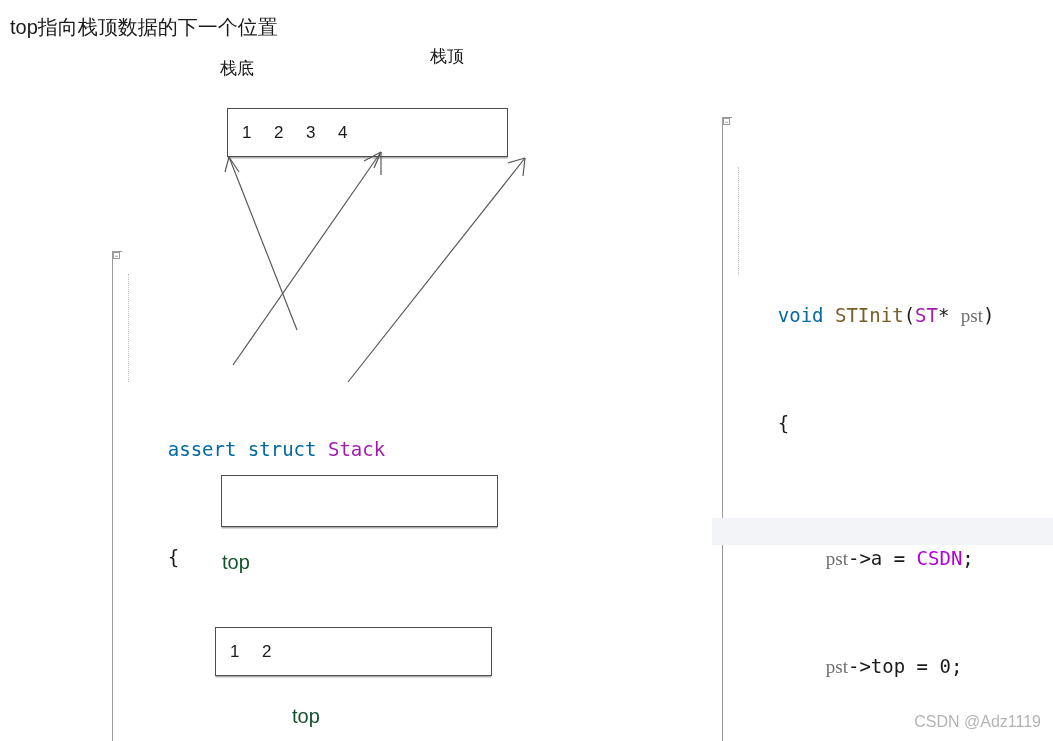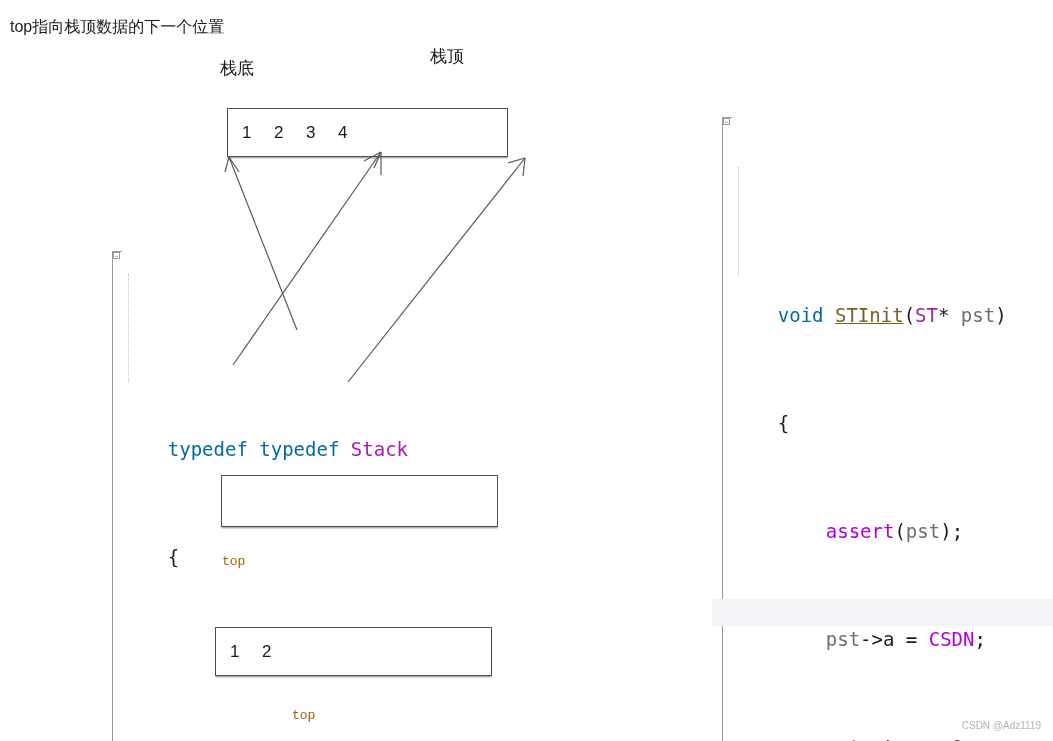--- a/index.html
+++ b/index.html
@@ -15,21 +15,21 @@
     font-family: "Liberation Sans", sans-serif;
     color: #000000;
   }
 
   .abs { position: absolute; }
 
   
   #headline {
     left: 10px;
     top: 17px;
-    font-size: 16px;
+    font-size: 20px;
     line-height: 20px;
     color: #1a1a1a;
     white-space: nowrap;
   }
   .cjk-label {
     font-size: 17px;
     line-height: 21px;
     color: #1a1a1a;
     white-space: nowrap;
   }
@@ -53,24 +53,23 @@
     line-height: 20px;
     color: #1a1a1a;
   }
   .array-cells span { display: inline-block; width: 32px; }
 
   #box-full   { left: 227px; top: 108px; width: 281px; height: 49px; }
   #box-empty  { left: 221px; top: 475px; width: 277px; height: 52px; }
   #box-two    { left: 215px; top: 627px; width: 277px; height: 49px; }
 
   .top-caption {
-    font-size: 13px;
+    font-size: 20px;
     line-height: 20px;
-    color: #a16207;
-    font-family: Liberation Mono, monospace;
+    color: #14532d;
   }
   #caption-empty { left: 222px; top: 552px; }
   #caption-two   { left: 292px; top: 706px; }
 
   
   .code {
     font-family: "DejaVu Sans Mono", "Liberation Mono", monospace;
     font-size: 19px;
     line-height: 27px;
     white-space: pre;
@@ -103,40 +102,40 @@
     box-sizing: border-box;
     font-size: 6px;
     line-height: 5px;
     text-align: center;
     color: #555;
   }
 
   
   .kw   { color: #0369a1; }
   .type { color: #a21caf; }
-  .fn   { color: #795e26; text-decoration: underline; }
+  .fn   { color: #795e26; }
   .mac  { color: #af00db; }
-  .var  { color: #6f6f6f; }
+  .var  { color: #6f6f6f; font-family: Liberation Serif, serif; }
   .pln  { color: #1a1a1a; }
 
   #code-struct { left: 112px; top: 247px; width: 302px; }
   #code-init   { left: 722px; top: 113px; width: 331px; }
 
   
   #arrows {
     left: 0; top: 0;
     width: 1053px; height: 741px;
     pointer-events: none;
   }
 
   
   #watermark {
     right: 12px;
     bottom: 10px;
-    font-size: 10px;
+    font-size: 16px;
     color: #b4b4b4;
     white-space: nowrap;
   }
 </style>
 </head>
 <body>
 
 <div class="abs" id="headline">top指向栈顶数据的下一个位置</div>
 
 <div class="abs cjk-label" id="label-bottom">栈底</div>
@@ -173,21 +172,21 @@
     <path d="M525 158 L523 176"></path>
   </g>
 </svg>
 
 <div class="abs code" id="code-struct">
   <div class="rail"></div>
   <div class="outline-marker">−</div>
   <div class="guide" style="left:16px; top:27px; height:108px;"></div>
 
   <div class="ln">
-    <span class="kw">typedef typedef</span><span class="pln"> </span><span class="type">Stack</span>
+    <span class="kw">assert struct</span><span class="pln"> </span><span class="type">Stack</span>
   </div>
 
   <div class="ln">
     <span class="pln">{</span>
   </div>
 
   <div class="ln" style="padding-left:58px;">
     <span class="type">STDataType</span><span class="pln">* a;</span>
   </div>
 
@@ -206,23 +205,20 @@
   <div class="guide" style="left:16px; top:54px; height:108px;"></div>
 
   <div class="ln">
     <span class="kw">void</span><span class="pln"> </span><span class="fn">STInit</span><span class="pln">(</span><span class="type">ST</span><span class="pln">* </span><span class="var">pst</span><span class="pln">)</span>
   </div>
 
   <div class="ln">
     <span class="pln">{</span>
   </div>
 
-  <div class="ln" style="padding-left:58px;">
-    <span class="mac">assert</span><span class="pln">(</span><span class="var">pst</span><span class="pln">);</span>
-  </div>
 
   <div class="ln hl" style="margin-left:-10px; padding-left:68px; width:331px;">
     <span class="var">pst</span><span class="pln">-&gt;a = </span><span class="mac">CSDN</span><span class="pln">;</span>
   </div>
 
   <div class="ln" style="padding-left:58px;">
     <span class="var">pst</span><span class="pln">-&gt;top = 0;</span>
   </div>
 
   

